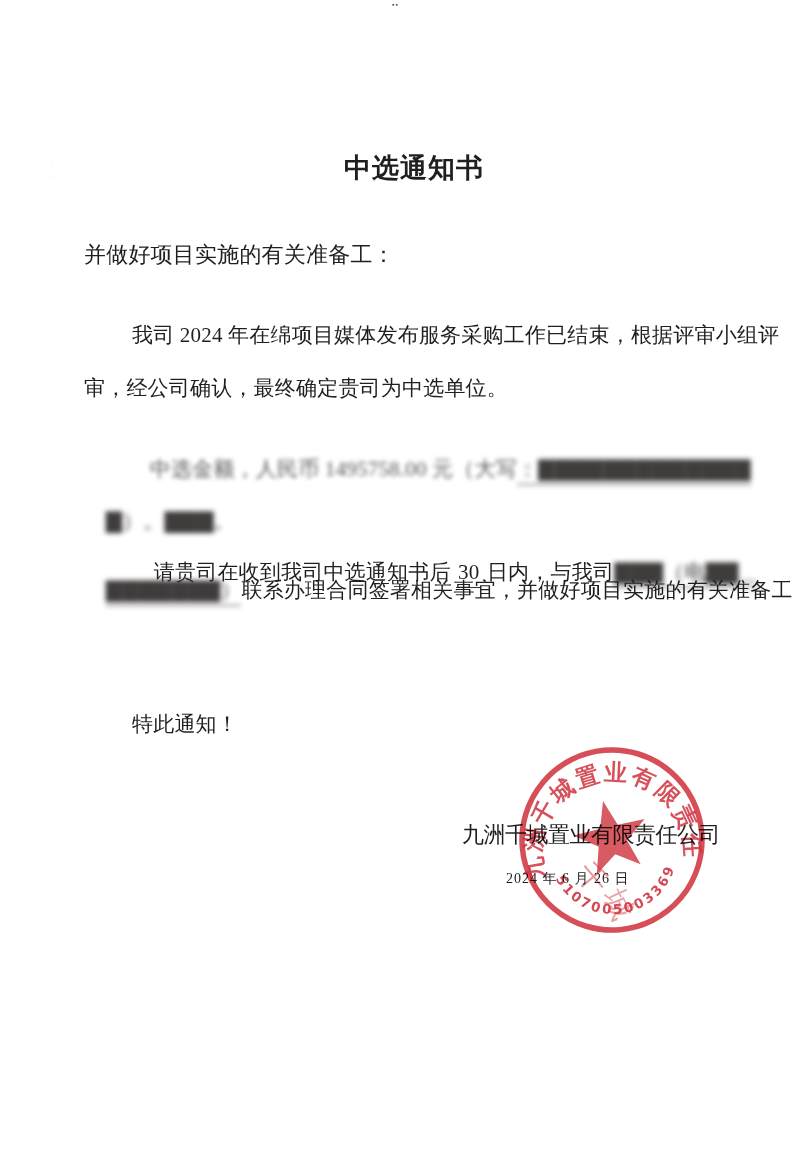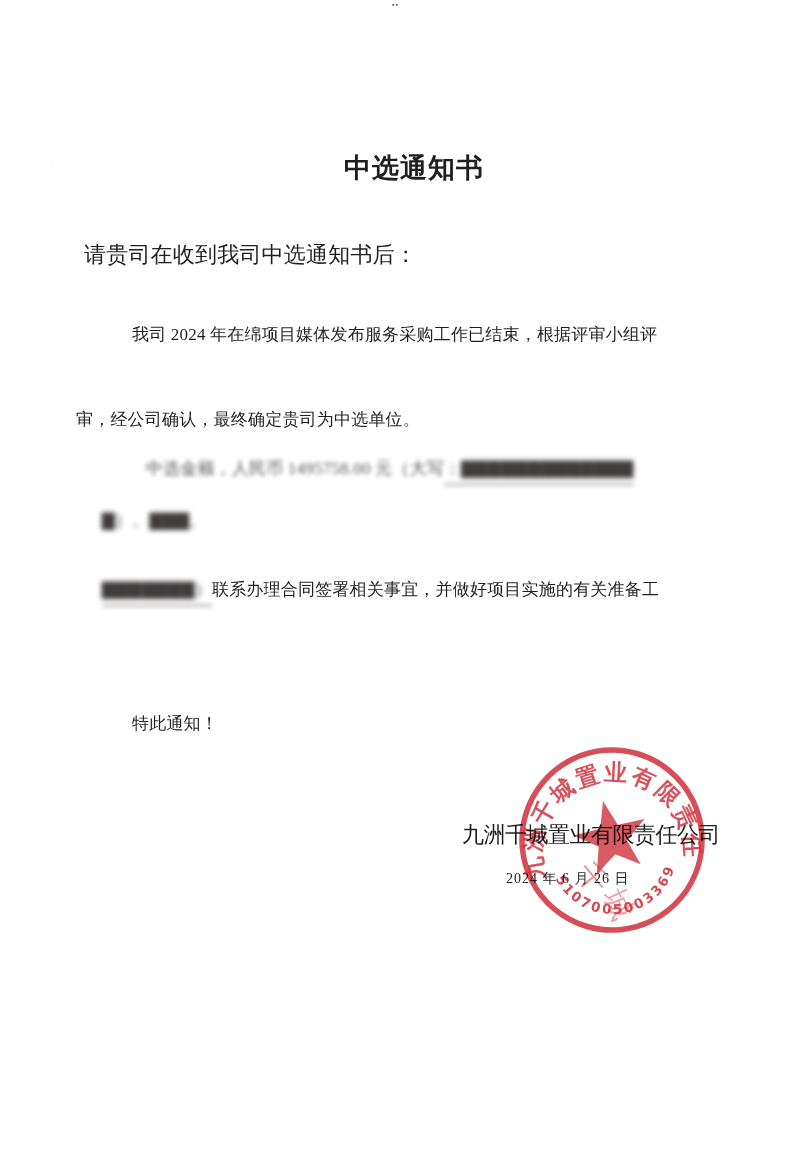--- a/index.html
+++ b/index.html
@@ -12,21 +12,21 @@
     overflow: hidden;
   }
   .page { position: absolute; inset: 0; }
   .doc-title {
     position: absolute; top: 150px; left: 0; width: 800px;
     text-align: center; transform: translateX(14px);
     font-size: 27px; font-weight: bold; letter-spacing: 1px;
   }
   .line {
     position: absolute; white-space: pre;
-    font-size: 17px; line-height: 30px; letter-spacing: 0.2px;
+    font-size: 21px; line-height: 30px; letter-spacing: 0.2px;
   }
   .addressee { top: 240px; left: 84px; font-size: 22px; }
   .seg { display: inline-block; }
   .blur {
     color: #5d5a5a;
     filter: blur(2.2px) contrast(1.15);
   }
   .blur-dark { color: #4a4747; filter: blur(2.6px) contrast(1.2); }
   .ul { border-bottom: 1.6px solid #4a4a4a; }
   .ul-num { border-bottom: 1.4px solid #333; padding: 0 2px; }
@@ -48,32 +48,35 @@
 <body>
 
 <div class="page">
 
   <span class="scan-artifact artifact-top">▪▪</span>
   <span class="scan-artifact artifact-dot1">·</span>
   <span class="scan-artifact artifact-dot2">·</span>
 
   <div class="doc-title">中选通知书</div>
 
-  <div class="line addressee">请贵司在收到我司中选通知书后：</div>
+  <div class="line addressee">并做好项目实施的有关准备工：</div>
 
   <div class="line" style="top:320px; left:132px;">我司 2024 年在绵项目媒体发布服务采购工作已结束，根据评审小组评</div>
-  <div class="line" style="top:373px; left:76px;margin-top:32px;">审，经公司确认，最终确定贵司为中选单位。</div>
+  <div class="line" style="top:373px; left:84px;">审，经公司确认，最终确定贵司为中选单位。</div>
 
   <div class="line" style="top:424px; left:128px;">
     <span class="seg blur">中选金额，人民币 1495758.00 元（大写</span><span class="seg blur-dark ul">：▇▇▇▇▇▇▇▇▇▇▇▇▇</span>
   </div>
   <div class="line" style="top:476px; left:84px;">
     <span class="seg blur-dark">▇）。▇▇▇。</span>
   </div>
 
+  <div class="line" style="top:527px; left:132px;">
+    <span class="seg">请贵司在收到我司中选通知书后 </span><span class="seg ul-num">30</span><span class="seg"> 日内，与我司</span><span class="seg blur-dark ul">▇▇▇（电▇▇＿</span>
+  </div>
   <div class="line" style="top:545px; left:84px;">
     <span class="seg blur-dark ul">▇▇▇▇▇▇▇）</span><span class="seg">联系办理合同签署相关事宜，并做好项目实施的有关准备工</span>
   </div>
 
   <div class="line" style="top:709px; left:132px;">特此通知！</div>
 
   <div class="line signature-company">九洲千城置业有限责任公司</div>
   <div class="line signature-date">2024 年 6 月 26 日</div>
 
   <div class="stamp-wrap">

